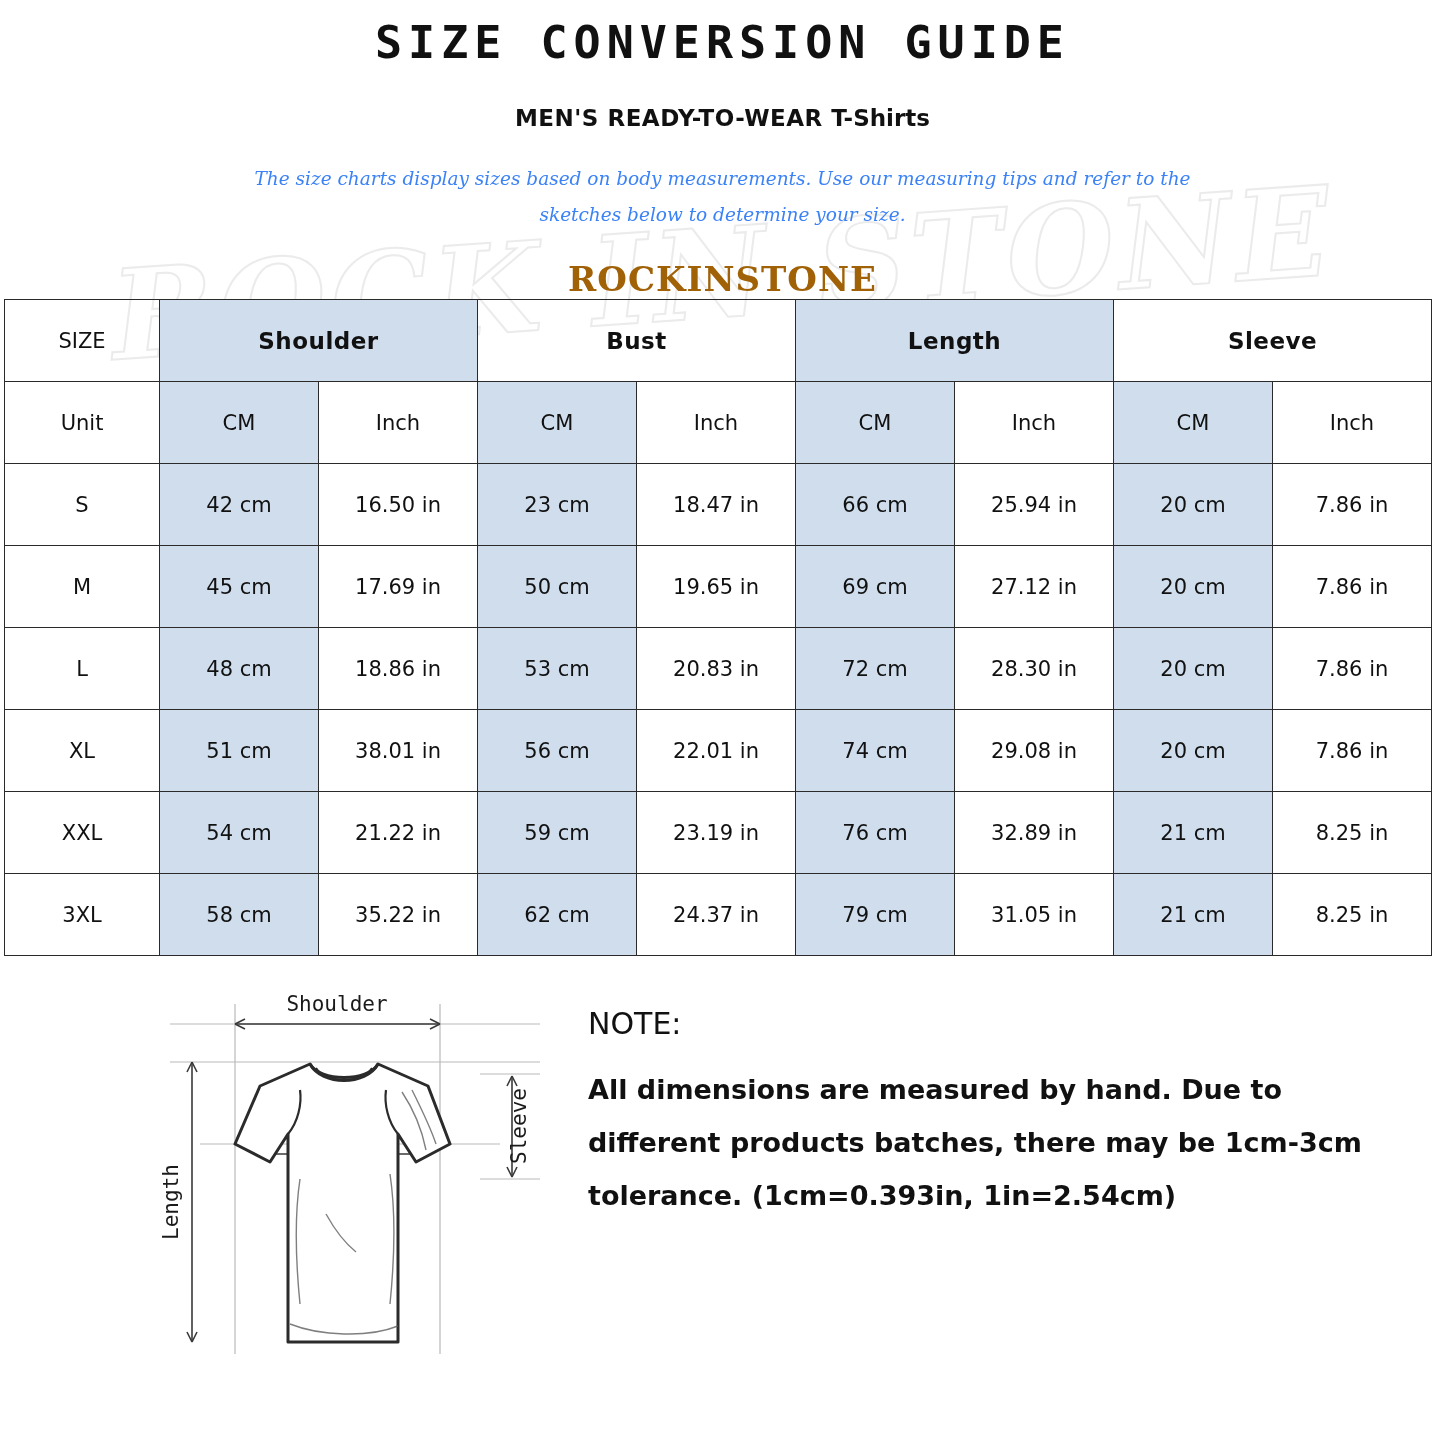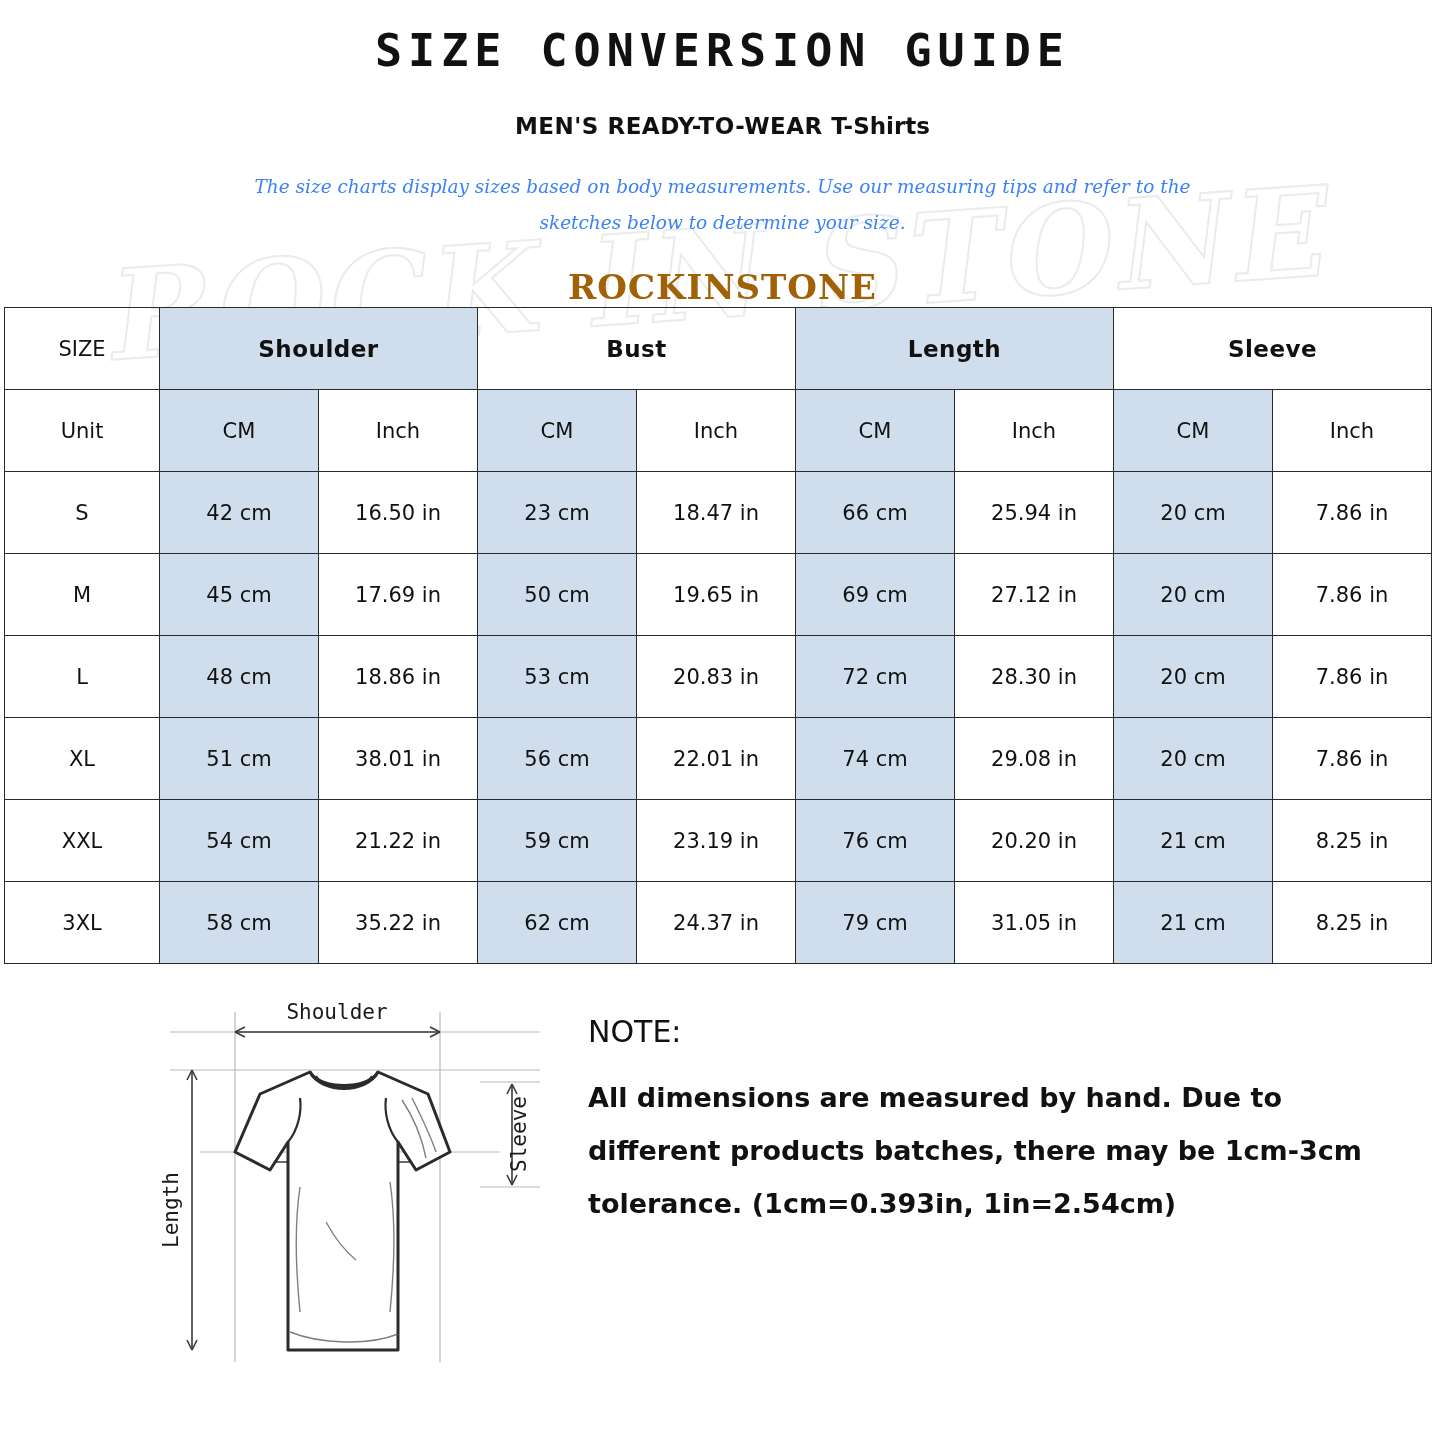--- a/index.html
+++ b/index.html
@@ -39,21 +39,21 @@
     -webkit-text-stroke: 2px #ebebeb;
     text-shadow: 0 0 1px #f0f0f0;
     white-space: nowrap;
     transform: rotate(-4deg);
     pointer-events: none;
     user-select: none;
     z-index: 0;
   }
 
   
-  .header { position: relative; z-index: 2; padding-top: 24px; text-align: center; }
+  .header { position: relative; z-index: 2; padding-top: 16px; text-align: center; }
   .main-title {
     font-family: "DejaVu Sans Mono", monospace;
     font-size: 45px;
     font-weight: bold;
     letter-spacing: 6px;
     color: #111111;
     margin: 0;
   }
   .subtitle-row {
     margin-top: 36px;
@@ -242,21 +242,21 @@
           <td class="tint">20 cm</td>
           <td>7.86  in</td>
         </tr>
         <tr>
           <td>XXL</td>
           <td class="tint">54 cm</td>
           <td>21.22  in</td>
           <td class="tint">59 cm</td>
           <td>23.19  in</td>
           <td class="tint">76 cm</td>
-          <td>20.20  in</td>
+          <td>32.89  in</td>
           <td class="tint">21 cm</td>
           <td>8.25  in</td>
         </tr>
         <tr>
           <td>3XL</td>
           <td class="tint">58 cm</td>
           <td>35.22  in</td>
           <td class="tint">62 cm</td>
           <td>24.37  in</td>
           <td class="tint">79 cm</td>

